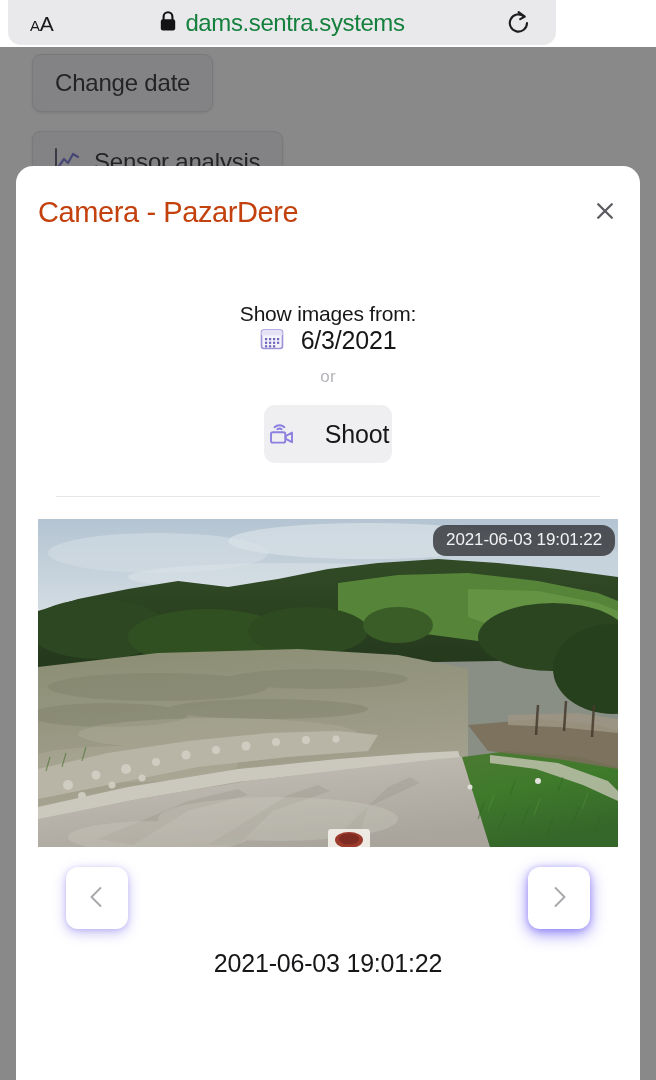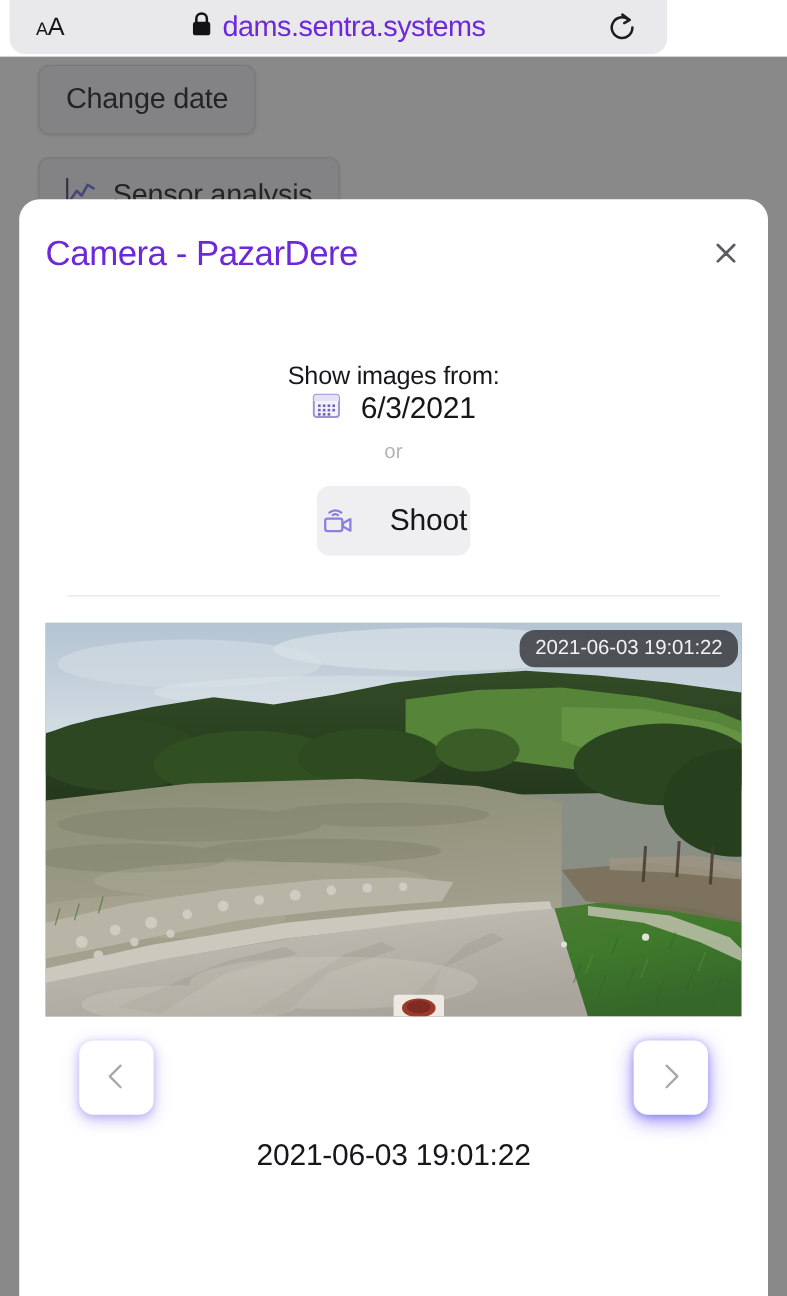--- a/index.html
+++ b/index.html
@@ -59,21 +59,21 @@
     top: 50%;
     transform: translateY(-50%);
     display: flex;
     align-items: center;
     justify-content: center;
     gap: 8px;
   }
   .lock-icon { display: block; }
   .url-text {
     font-size: 24px;
-    color: #6d28d9;
+    color: #15803d;
     letter-spacing: -0.4px;
     white-space: nowrap;
   }
   .reload-button {
     position: absolute;
     right: 22px;
     top: 50%;
     transform: translateY(-50%);
     width: 30px; height: 30px;
     display: flex; align-items: center; justify-content: center;
@@ -151,21 +151,21 @@
     position: relative;
     height: 88px;
     display: flex;
     align-items: center;
   }
   .modal-title {
     position: absolute;
     left: 22px;
     top: 30px;
     font-size: 29px;
-    color: #6d28d9;
+    color: #c2410c;
     letter-spacing: -0.4px;
     white-space: nowrap;
   }
   .modal-close {
     position: absolute;
     right: 16px;
     top: 26px;
     width: 38px; height: 38px;
     display: flex; align-items: center; justify-content: center;
     background: transparent;

